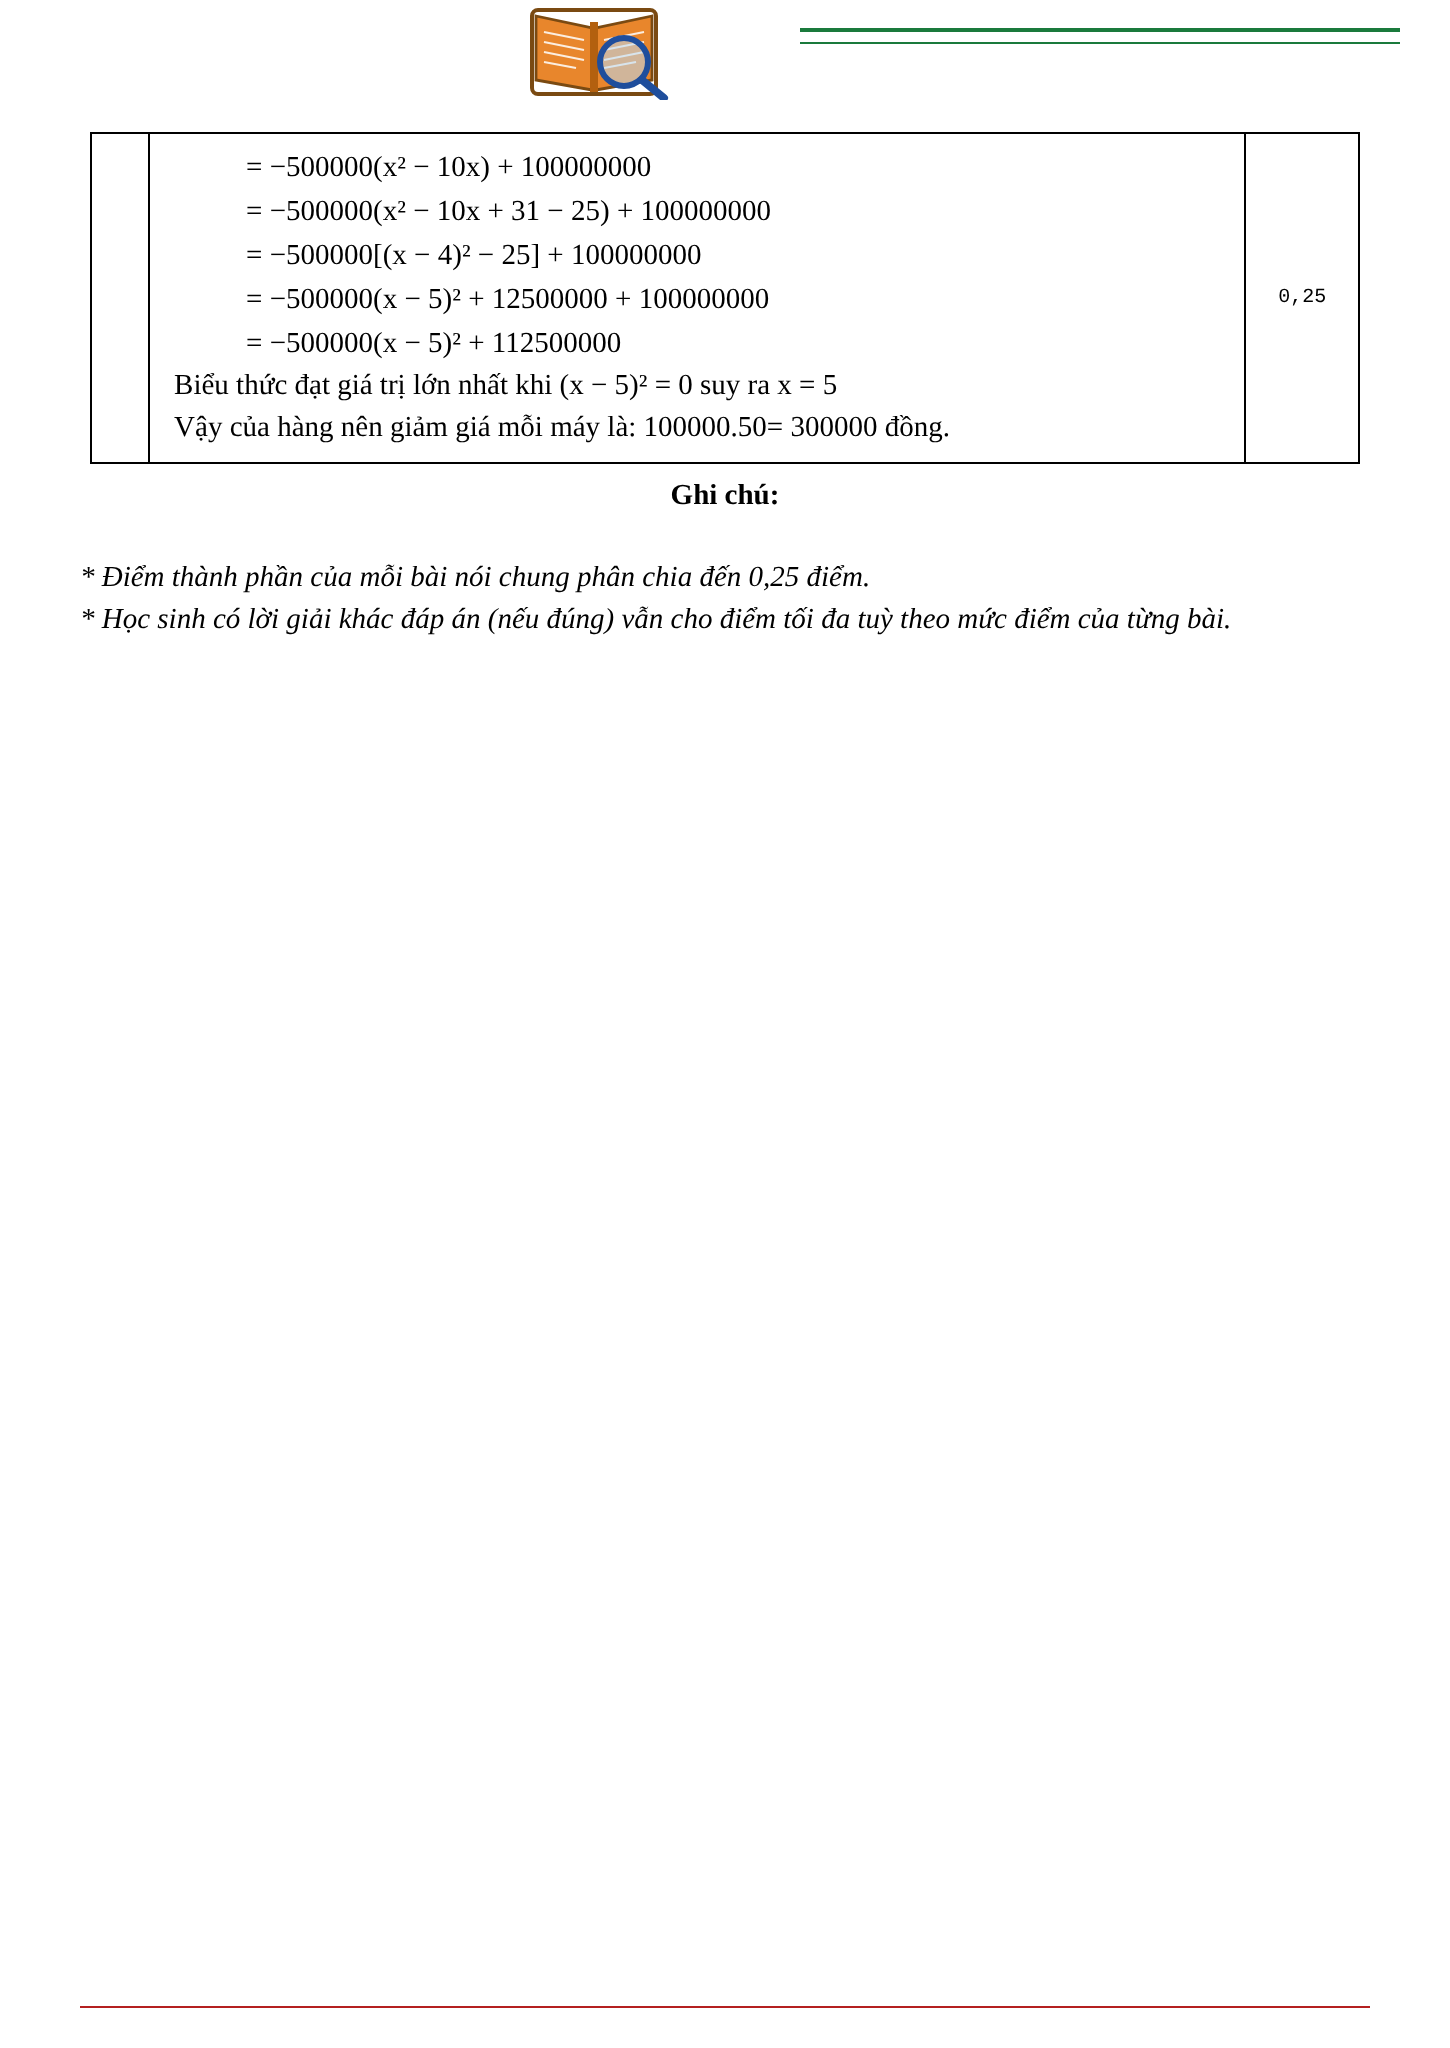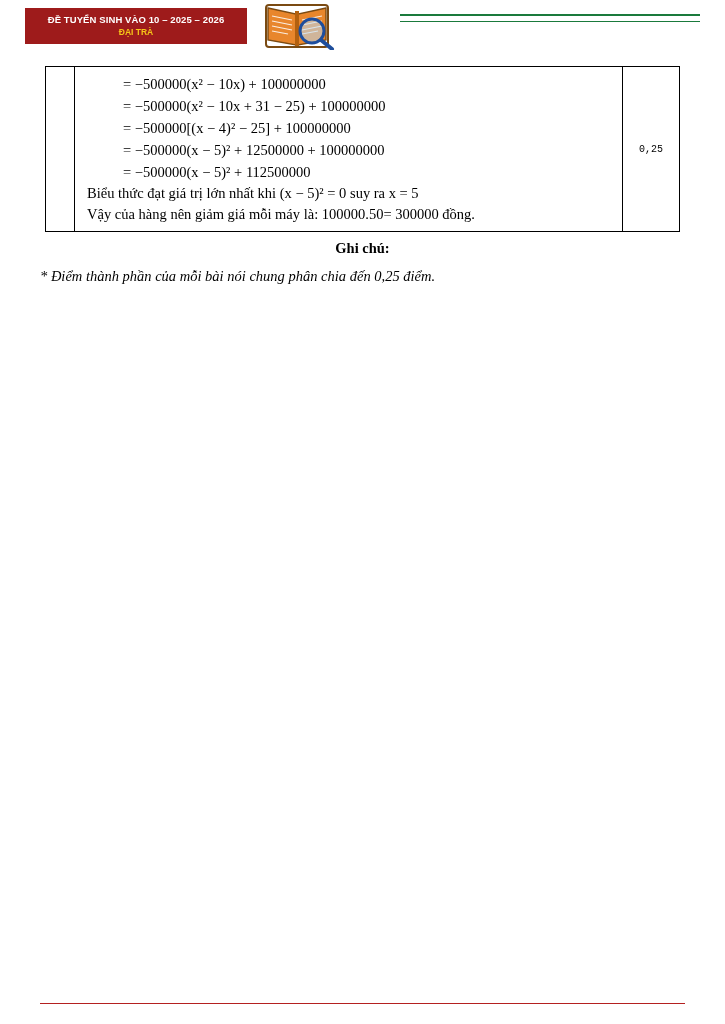--- a/index.html
+++ b/index.html
@@ -114,21 +114,21 @@
     position: absolute;
     top: 240px;
     left: 40px;
     width: 645px;
   }
   .notes-title {
     text-align: center;
     font-weight: bold;
     font-size: 14.5px;
     font-family: "Liberation Serif", serif;
-    margin-bottom: 9px;
+    margin-bottom: 22px;
   }
   .note-item {
     font-style: italic;
     font-size: 14.5px;
     line-height: 21px;
     font-family: "Liberation Serif", serif;
     text-align: justify;
   }
 
   
@@ -149,24 +149,20 @@
     align-items: center;
     font-size: 14.5px;
     font-family: "Liberation Serif", serif;
   }
 </style>
 </head>
 <body>
 
 <div class="header">
 
-  <div class="header-banner">
-    <div class="header-banner-line1">ĐỀ TUYỂN SINH VÀO 10 – 2025 – 2026</div>
-    <div class="header-banner-line2">ĐẠI TRÀ</div>
-  </div>
 
   <div class="logo">
     <svg width="84" height="48" viewBox="0 0 84 48">
 
       <rect x="8" y="3" width="62" height="42" rx="3" fill="#ffffff" stroke="#7a4a12" stroke-width="2"></rect>
       <path d="M10 6 L38 12 L38 43 L10 38 Z" fill="#e8862c" stroke="#7a4a12" stroke-width="1.4"></path>
       <path d="M68 6 L40 12 L40 43 L68 38 Z" fill="#e8862c" stroke="#7a4a12" stroke-width="1.4"></path>
       <rect x="37" y="9" width="4" height="35" fill="#b3600f"></rect>
       <g stroke="#ffffff" stroke-width="1.1" opacity="0.85">
         <line x1="14" y1="14" x2="34" y2="18"></line>
@@ -204,17 +200,18 @@
       <div class="text-line">Vậy của hàng nên giảm giá mỗi máy là: 100000.50= 300000 đồng.</div>
     </td>
     <td class="col-score score-cell">0,25</td>
   </tr>
 </tbody>
   </table>
 
 <div class="notes">
   <div class="notes-title">Ghi chú:</div>
   <div class="note-item">* Điểm thành phần của mỗi bài nói chung phân chia đến 0,25 điểm.</div>
+  <div class="note-item">* Học sinh có lời giải khác đáp án (nếu đúng) vẫn cho điểm tối đa tuỳ theo mức điểm của từng bài.</div>
 </div>
 
 <div class="footer">
   <div class="footer-rule"></div>
 </div>
 
 </body></html>

